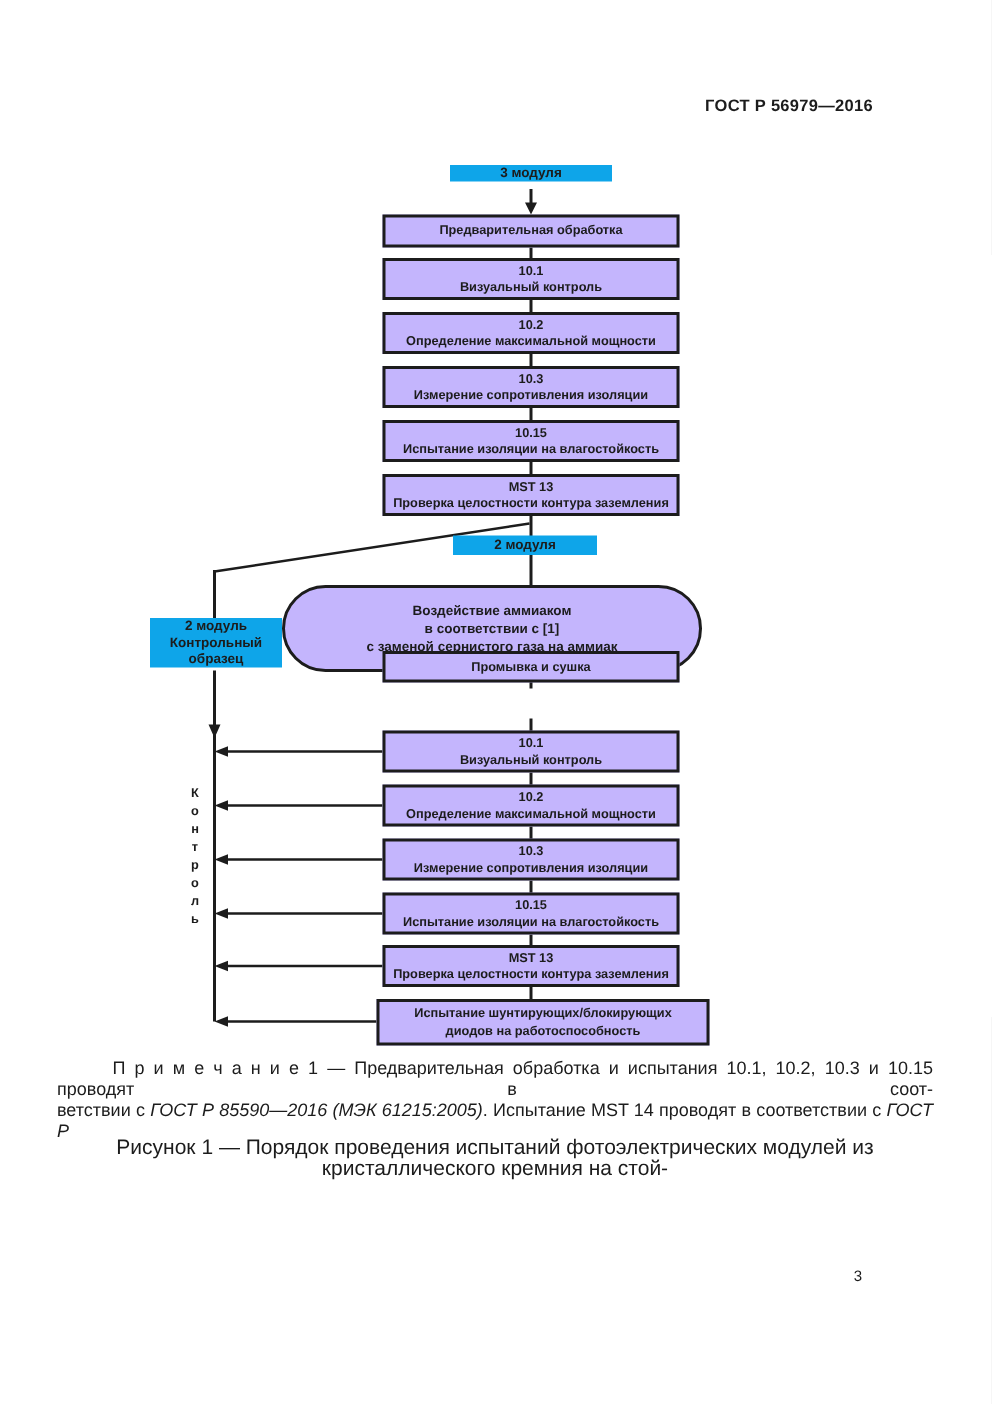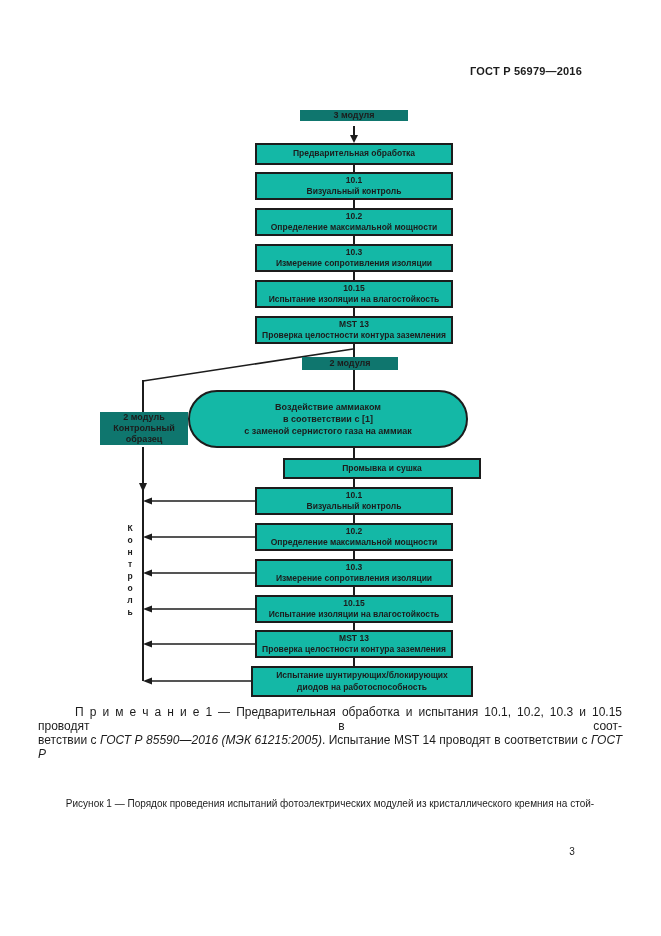--- a/index.html
+++ b/index.html
@@ -8,62 +8,62 @@
     font-family:"Liberation Sans", sans-serif; color:#1c1c1c; overflow:hidden;
     margin:0 auto;
     padding-left:32px;
   }
   .hdr {
     position:absolute; top:65px; left:420px; width:162px;
     text-align:right; font-weight:bold; font-size:11px; letter-spacing:.2px;
   }
   svg.flow { position:absolute; left:0; top:0; }
   .box {
-    position:absolute; box-sizing:border-box; border:2px solid #1c1c1c; background:#14b8a6;
+    position:absolute; box-sizing:border-box; border:2px solid #1c1c1c; background:#c4b5fd;
     display:flex; flex-direction:column; align-items:center; justify-content:center;
     text-align:center; font-weight:bold; font-size:8.5px; line-height:11.5px;
   }
   .box div { white-space:nowrap; }
   .std { left:255px; width:198px; }
   .b1 { top:143px; height:22px; }
   .b2 { top:172px; height:28px; }
   .b3 { top:208px; height:28px; }
   .b4 { top:244px; height:28px; }
   .b5 { top:280px; height:28px; }
   .b6 { top:316px; height:28px; }
   .bigbox { left:188px; top:390px; width:280px; height:58px; font-size:9px; line-height:12px;border-radius:29px; }
-  .c1 { top:458px; height:21px;margin-left:28px; }
+  .c1 { top:434px; height:21px; }
   .c2 { top:487px; height:28px; }
   .c3 { top:523px; height:28px; }
   .c4 { top:559px; height:28px; }
   .c5 { top:595px; height:28px; }
   .c6 { top:630px; height:28px; }
   .c7 { top:666px; height:31px; left:251px; width:222px; }
   .flabel {
     position:absolute; font-weight:bold; font-size:9px; line-height:11px;
-    text-align:center; background:#0f766e;
+    text-align:center; background:#0ea5e9;
   }
   .lab-top { left:300px; top:110px; width:108px; }
   .lab-mid { left:302px; top:357px; width:96px; padding:1px 0; }
   .lab-left { left:100px; top:412px; width:88px; }
   .lab-ctrl {
     position:absolute; left:123px; top:522px; width:14px; background:#fff;
     font-weight:bold; font-size:8.5px; line-height:12px; text-align:center;
     white-space:pre-line;
   }
   .note {
     position:absolute; left:38px; top:705px; width:584px;
     font-size:12px; line-height:14px;
   }
   .note .jline { text-align:justify; text-align-last:justify; }
   .note .indent { text-indent:37px; }
   .it { font-style:italic; }
   .caption {
     position:absolute; left:38px; top:757px; width:584px;
-    font-size:10px; line-height:14px; text-align:center;margin-top:40px;
+    font-size:14px; line-height:14px; text-align:center;
   }
   .pageno { position:absolute; left:560px; top:846px; width:24px; text-align:center; font-size:10px; }
 </style>
 </head>
 <body>
 
 <div class="page">
 
   <div class="hdr">ГОСТ Р 56979—2016</div>
 

